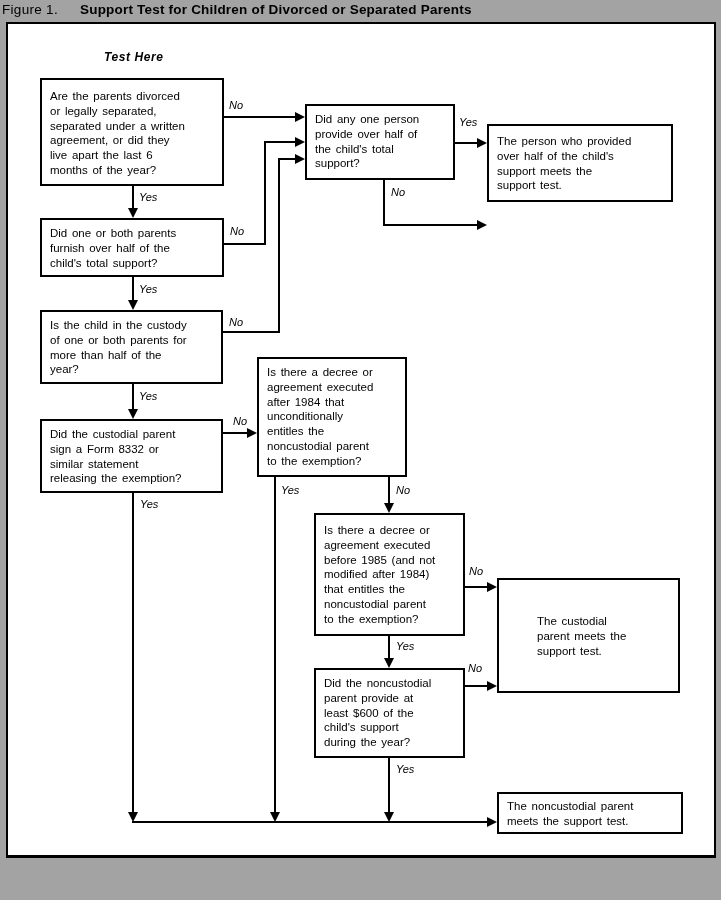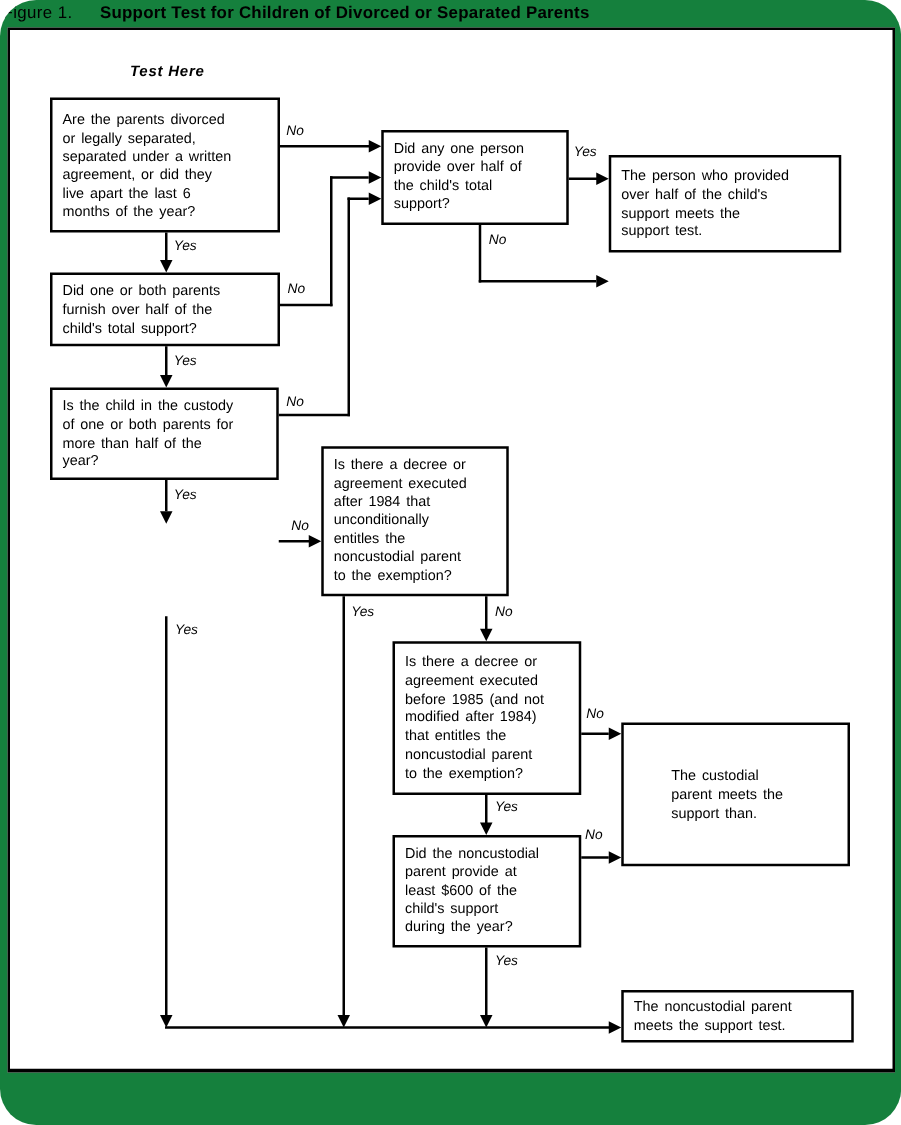--- a/index.html
+++ b/index.html
@@ -1,17 +1,17 @@
 <!DOCTYPE html>
 <html><head>
 <meta charset="utf-8">
 <style>
   html,body{margin:0;padding:0;background:#fff;}
-  #page{position:relative;width:721px;height:900px;background:#15803d;
-        font-family:"Liberation Sans","DejaVu Sans",sans-serif;color:#000;overflow:hidden;border-radius:29px;}
+  #page{position:relative;width:721px;height:900px;background:#a3a3a3;
+        font-family:"Liberation Sans","DejaVu Sans",sans-serif;color:#000;overflow:hidden;}
   #title{position:absolute;left:2px;top:2px;font-size:13.5px;white-space:nowrap;}
   #title .fig{font-weight:400;letter-spacing:.3px;}
   #title .ttl{font-weight:700;margin-left:22px;letter-spacing:.2px;}
   #frame{position:absolute;left:6px;top:22px;width:706px;height:831px;
          border:2px solid #000;border-bottom-width:3px;background:#fff;}
   .box{position:absolute;border:2px solid #000;background:#fff;box-sizing:border-box;
        font-size:11.5px;line-height:14.8px;white-space:pre-line;word-spacing:1.5px;
        padding:6px 4px 4px 8px;}
   .box.center{display:flex;align-items:center;}
   .hline,.vline{position:absolute;background:#000;}
@@ -45,20 +45,24 @@
 
   <div class="box" style="left:40px;top:310px;width:183px;height:74px;">Is the child in the custody
 of one or both parents for
 more than half of the
 year?</div>
 
   <div class="box" style="left:40px;top:218px;width:184px;height:59px;">Did one or both parents
 furnish over half of the
 child's total support?</div>
 
+  <div class="box" style="left:40px;top:419px;width:183px;height:74px;">Did the custodial parent
+sign a Form 8332 or
+similar statement
+releasing the exemption?</div>
 
   <div class="box" style="left:305px;top:104px;width:150px;height:76px;">Did any one person
 provide over half of
 the child's total
 support?</div>
 
   <div class="box" style="left:487px;top:104px;width:186px;height:78px;padding-top:8px;margin-top:20px;">The person who provided
 over half of the child's
 support meets the
 support test.</div>
@@ -75,21 +79,21 @@
   <div class="box" style="left:314px;top:513px;width:151px;height:123px;padding-top:8px;">Is there a decree or
 agreement executed
 before 1985 (and not
 modified after 1984)
 that entitles the
 noncustodial parent
 to the exemption?</div>
 
   <div class="box center" style="left:497px;top:578px;width:183px;height:115px;padding-left:38px;">The custodial
 parent meets the
-support than.</div>
+support test.</div>
 
   <div class="box" style="left:314px;top:668px;width:151px;height:90px;">Did the noncustodial
 parent provide at
 least $600 of the
 child's support
 during the year?</div>
 
   <div class="box center" style="left:497px;top:792px;width:186px;height:42px;">The noncustodial parent
 meets the support test.</div>
 

